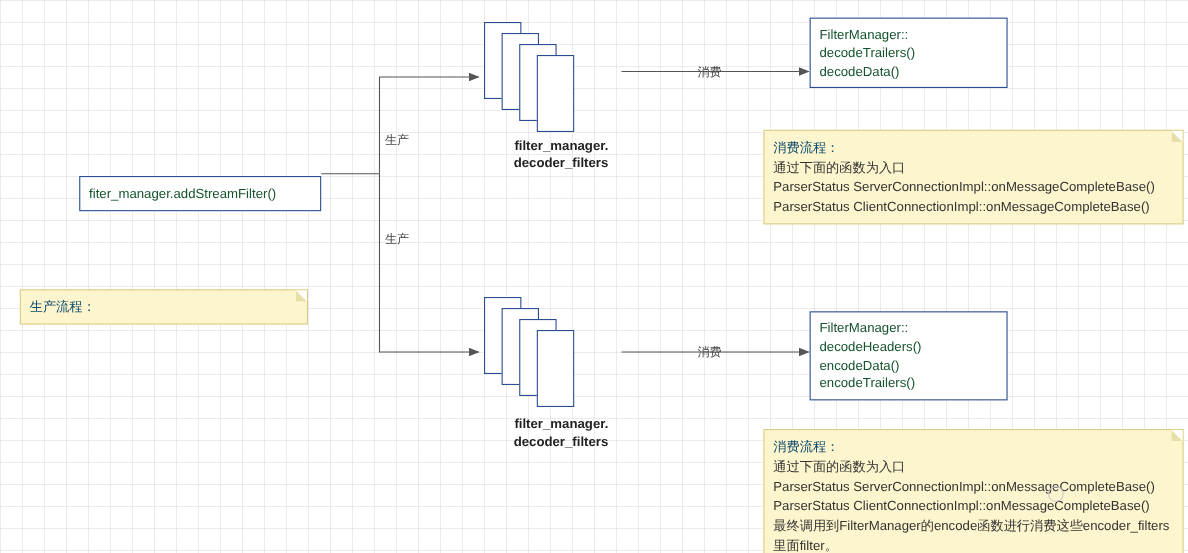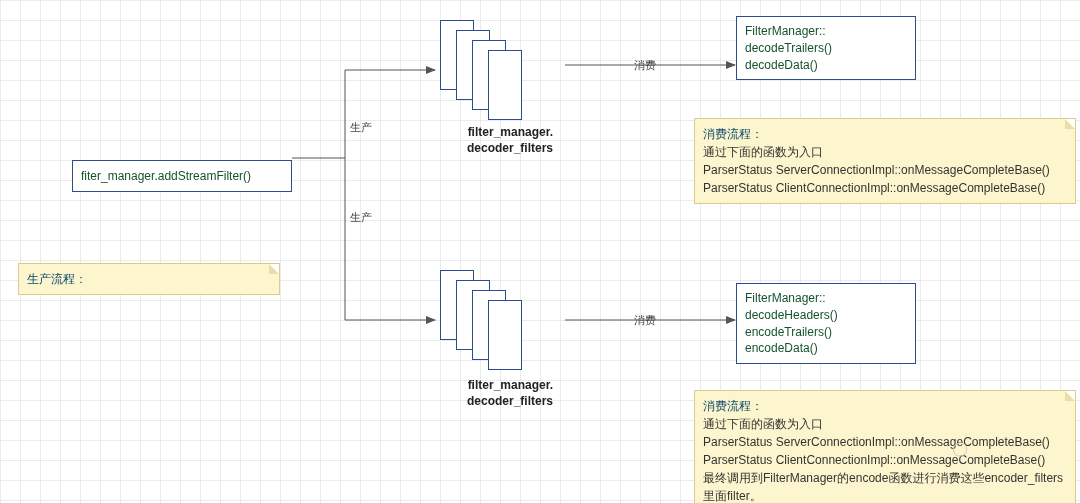--- a/index.html
+++ b/index.html
@@ -131,22 +131,22 @@
 
 <div class="node-box" style="left:736px; top:16px; width:180px;">
   <div>FilterManager::</div>
   <div>decodeTrailers()</div>
   <div>decodeData()</div>
 </div>
 
 <div class="node-box" style="left:736px; top:283px; width:180px;">
   <div>FilterManager::</div>
   <div>decodeHeaders()</div>
+  <div>encodeData()</div>
   <div>encodeTrailers()</div>
-  <div>encodeData()</div>
 </div>
 
 <div class="note" style="left:18px; top:263px; width:262px;">
   <div class="note-title">生产流程：</div>
 </div>
 
 <div class="note" style="left:694px; top:118px; width:382px;">
   <div class="note-title">消费流程：</div>
   <div>通过下面的函数为入口</div>
   <div>ParserStatus ServerConnectionImpl::onMessageCompleteBase()</div>

